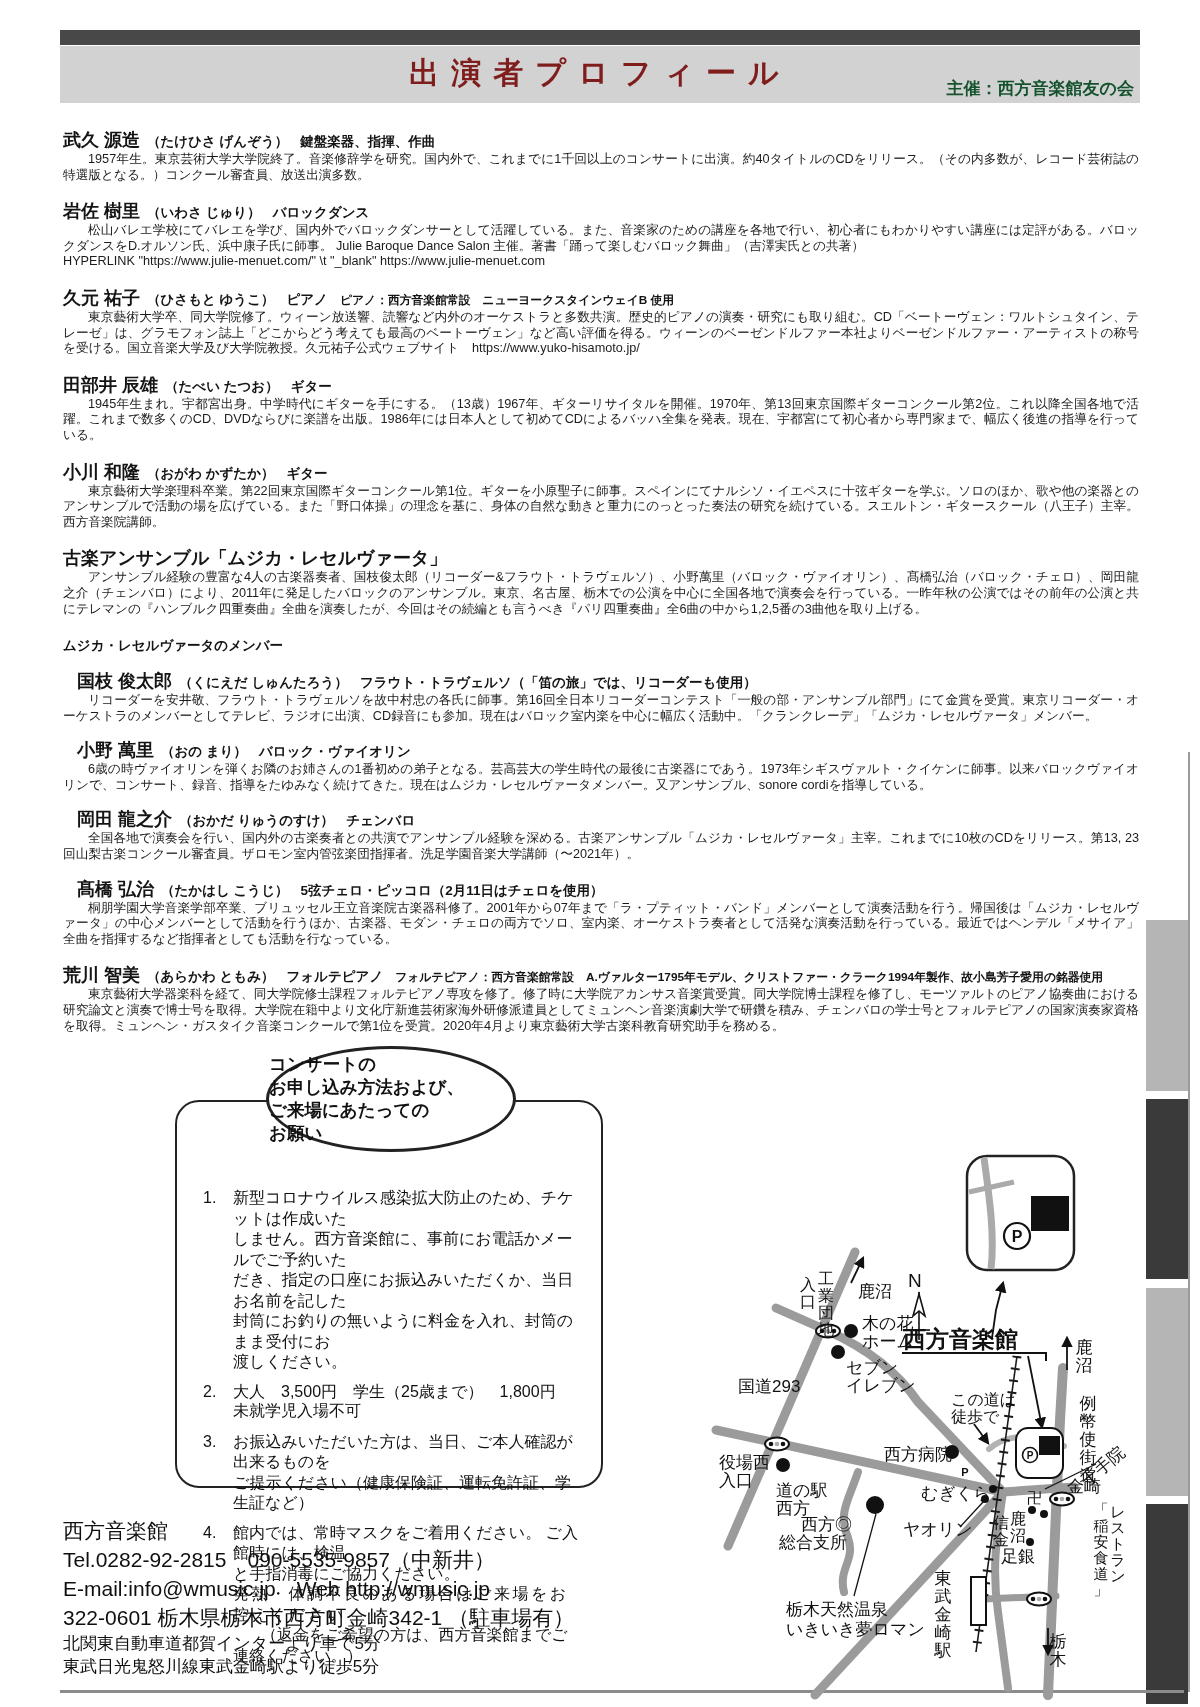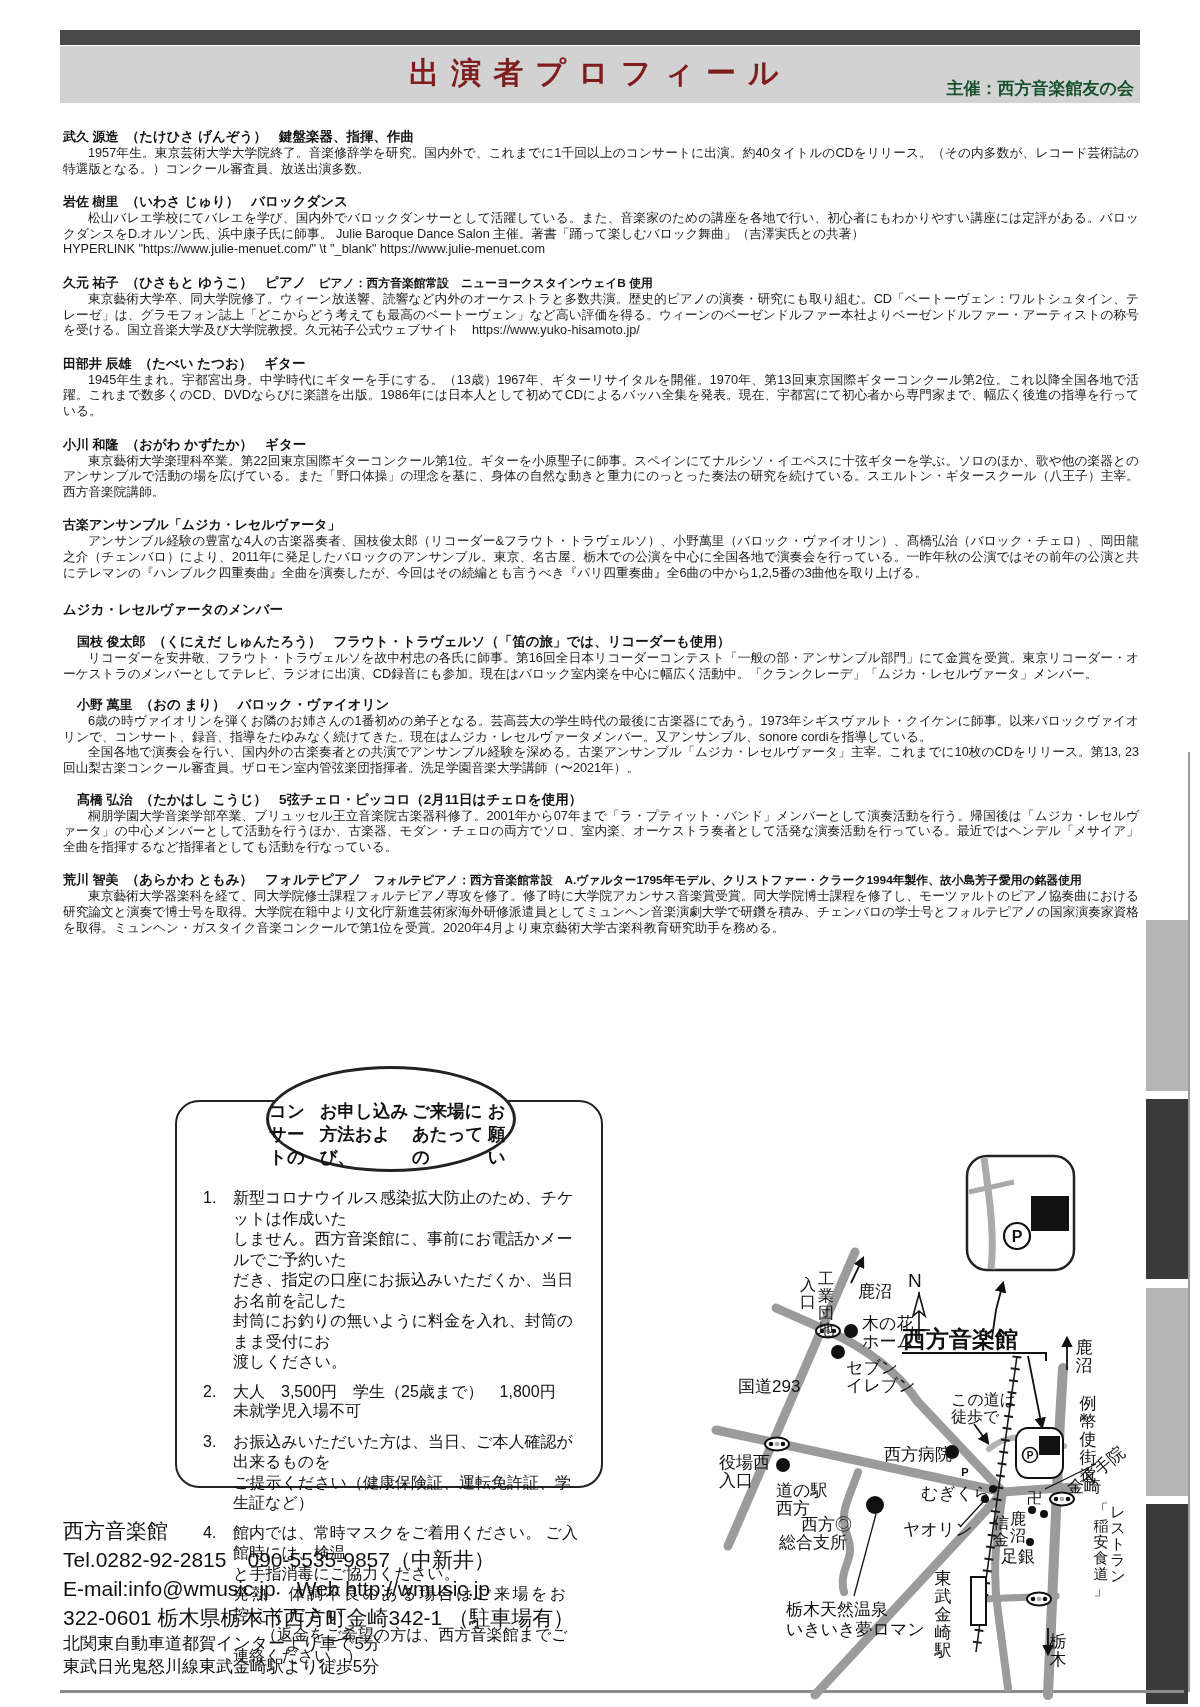--- a/index.html
+++ b/index.html
@@ -3,29 +3,29 @@
 <meta charset="utf-8">
 <style>
   html,body{margin:0;padding:0;background:#fff;}
   body{width:1200px;height:1707px;position:relative;font-family:"Liberation Sans",sans-serif;color:#141414;overflow:hidden;}
   .bar-dark{position:absolute;left:60px;top:30px;width:1080px;height:15px;background:#484848;}
   .bar-light{position:absolute;left:60px;top:46px;width:1080px;height:57px;background:#d2d2d2;}
   .page-title{text-align:center;font-size:30px;font-weight:bold;letter-spacing:12px;color:#7f1d1d;padding-top:7px;}
   .organizer{position:absolute;right:6px;bottom:3px;font-size:17px;font-weight:bold;color:#14532d;}
   #profiles{position:absolute;left:63px;top:112px;width:1076px;}
   .p-head{font-size:13.5px;font-weight:bold;margin-top:16px;white-space:nowrap;}
-  .p-name{font-size:13px;}
+  .p-name{font-size:18px;}
   .p-reading{margin-left:7px;}
   .p-role{margin-left:12px;}
   .p-note{font-size:11.8px;margin-left:12px;}
   .p-body{font-size:12.7px;line-height:15.6px;text-align:justify;text-indent:25px;margin-top:0;color:#1b1b1b;}
   .p-extra{font-size:12.7px;line-height:15.6px;color:#1b1b1b;}
   .member .p-head{margin-left:14px;margin-top:14px;}
   .members-label{font-size:13.5px;font-weight:bold;margin-top:20px;}
-  .balloon{position:absolute;left:266px;top:1046px;width:244px;height:100px;border:3px solid #222;border-radius:50%;background:#fff;z-index:3;display:flex;flex-direction:row;justify-content:center;align-items:flex-end;margin-top:20px;}
+  .balloon{position:absolute;left:266px;top:1046px;width:244px;height:100px;border:3px solid #222;border-radius:50%;background:#fff;z-index:3;display:flex;flex-direction:column;justify-content:center;align-items:flex-start;}
   .balloon div{font-size:17.5px;font-weight:bold;line-height:23px;color:#111;}
   .notice-box{position:absolute;left:175px;top:1100px;width:428px;height:388px;border:2.5px solid #232323;border-radius:24px;z-index:2;background:#fff;box-sizing:border-box;padding:86px 18px 0 26px;}
   .n-item{display:flex;margin-bottom:9px;font-size:16px;line-height:20.5px;color:#101010;font-weight:500;}
   .n-num{width:30px;flex:none;}
   .n-lines{flex:1;}
   .n-line.right{text-align:left;padding-right:28px;font-family:Liberation Mono, monospace;}
   .n-line.spread{letter-spacing:2.5px;}
   .n-line.indent{text-indent:28px;}
   .contact{position:absolute;left:63px;top:1516px;z-index:2;}
   .c-big{font-size:21px;line-height:29px;color:#0f0f0f;}
@@ -75,20 +75,21 @@
     <div class="members-label">ムジカ・レセルヴァータのメンバー</div>
     <section class="profile member">
       <div class="p-head"><span class="p-name">国枝 俊太郎</span><span class="p-reading">（くにえだ しゅんたろう）</span><span class="p-role">フラウト・トラヴェルソ（「笛の旅」では、リコーダーも使用）</span></div>
       <div class="p-body">リコーダーを安井敬、フラウト・トラヴェルソを故中村忠の各氏に師事。第16回全日本リコーダーコンテスト「一般の部・アンサンブル部門」にて金賞を受賞。東京リコーダー・オーケストラのメンバーとしてテレビ、ラジオに出演、CD録音にも参加。現在はバロック室内楽を中心に幅広く活動中。「クランクレーデ」「ムジカ・レセルヴァータ」メンバー。</div>
     </section>
     <section class="profile member">
       <div class="p-head"><span class="p-name">小野 萬里</span><span class="p-reading">（おの まり）</span><span class="p-role">バロック・ヴァイオリン</span></div>
       <div class="p-body">6歳の時ヴァイオリンを弾くお隣のお姉さんの1番初めの弟子となる。芸高芸大の学生時代の最後に古楽器にであう。1973年シギスヴァルト・クイケンに師事。以来バロックヴァイオリンで、コンサート、録音、指導をたゆみなく続けてきた。現在はムジカ・レセルヴァータメンバー。又アンサンブル、sonore cordiを指導している。</div>
     </section>
     <section class="profile member">
+      <div class="p-head"><span class="p-name">岡田 龍之介</span><span class="p-reading">（おかだ りゅうのすけ）</span><span class="p-role">チェンバロ</span></div>
       <div class="p-body">全国各地で演奏会を行い、国内外の古楽奏者との共演でアンサンブル経験を深める。古楽アンサンブル「ムジカ・レセルヴァータ」主宰。これまでに10枚のCDをリリース。第13, 23回山梨古楽コンクール審査員。ザロモン室内管弦楽団指揮者。洗足学園音楽大学講師（〜2021年）。</div>
     </section>
     <section class="profile member">
       <div class="p-head"><span class="p-name">髙橋 弘治</span><span class="p-reading">（たかはし こうじ）</span><span class="p-role">5弦チェロ・ピッコロ（2月11日はチェロを使用）</span></div>
       <div class="p-body">桐朋学園大学音楽学部卒業、ブリュッセル王立音楽院古楽器科修了。2001年から07年まで「ラ・プティット・バンド」メンバーとして演奏活動を行う。帰国後は「ムジカ・レセルヴァータ」の中心メンバーとして活動を行うほか、古楽器、モダン・チェロの両方でソロ、室内楽、オーケストラ奏者として活発な演奏活動を行っている。最近ではヘンデル「メサイア」全曲を指揮するなど指揮者としても活動を行なっている。</div>
     </section>
     <section class="profile">
       <div class="p-head"><span class="p-name">荒川 智美</span><span class="p-reading">（あらかわ ともみ）</span><span class="p-role">フォルテピアノ</span><span class="p-note">フォルテピアノ：西方音楽館常設　A.ヴァルター1795年モデル、クリストファー・クラーク1994年製作、故小島芳子愛用の銘器使用</span></div>
       <div class="p-body">東京藝術大学器楽科を経て、同大学院修士課程フォルテピアノ専攻を修了。修了時に大学院アカンサス音楽賞受賞。同大学院博士課程を修了し、モーツァルトのピアノ協奏曲における研究論文と演奏で博士号を取得。大学院在籍中より文化庁新進芸術家海外研修派遣員としてミュンヘン音楽演劇大学で研鑽を積み、チェンバロの学士号とフォルテピアノの国家演奏家資格を取得。ミュンヘン・ガスタイク音楽コンクールで第1位を受賞。2020年4月より東京藝術大学古楽科教育研究助手を務める。</div>
     </section>

